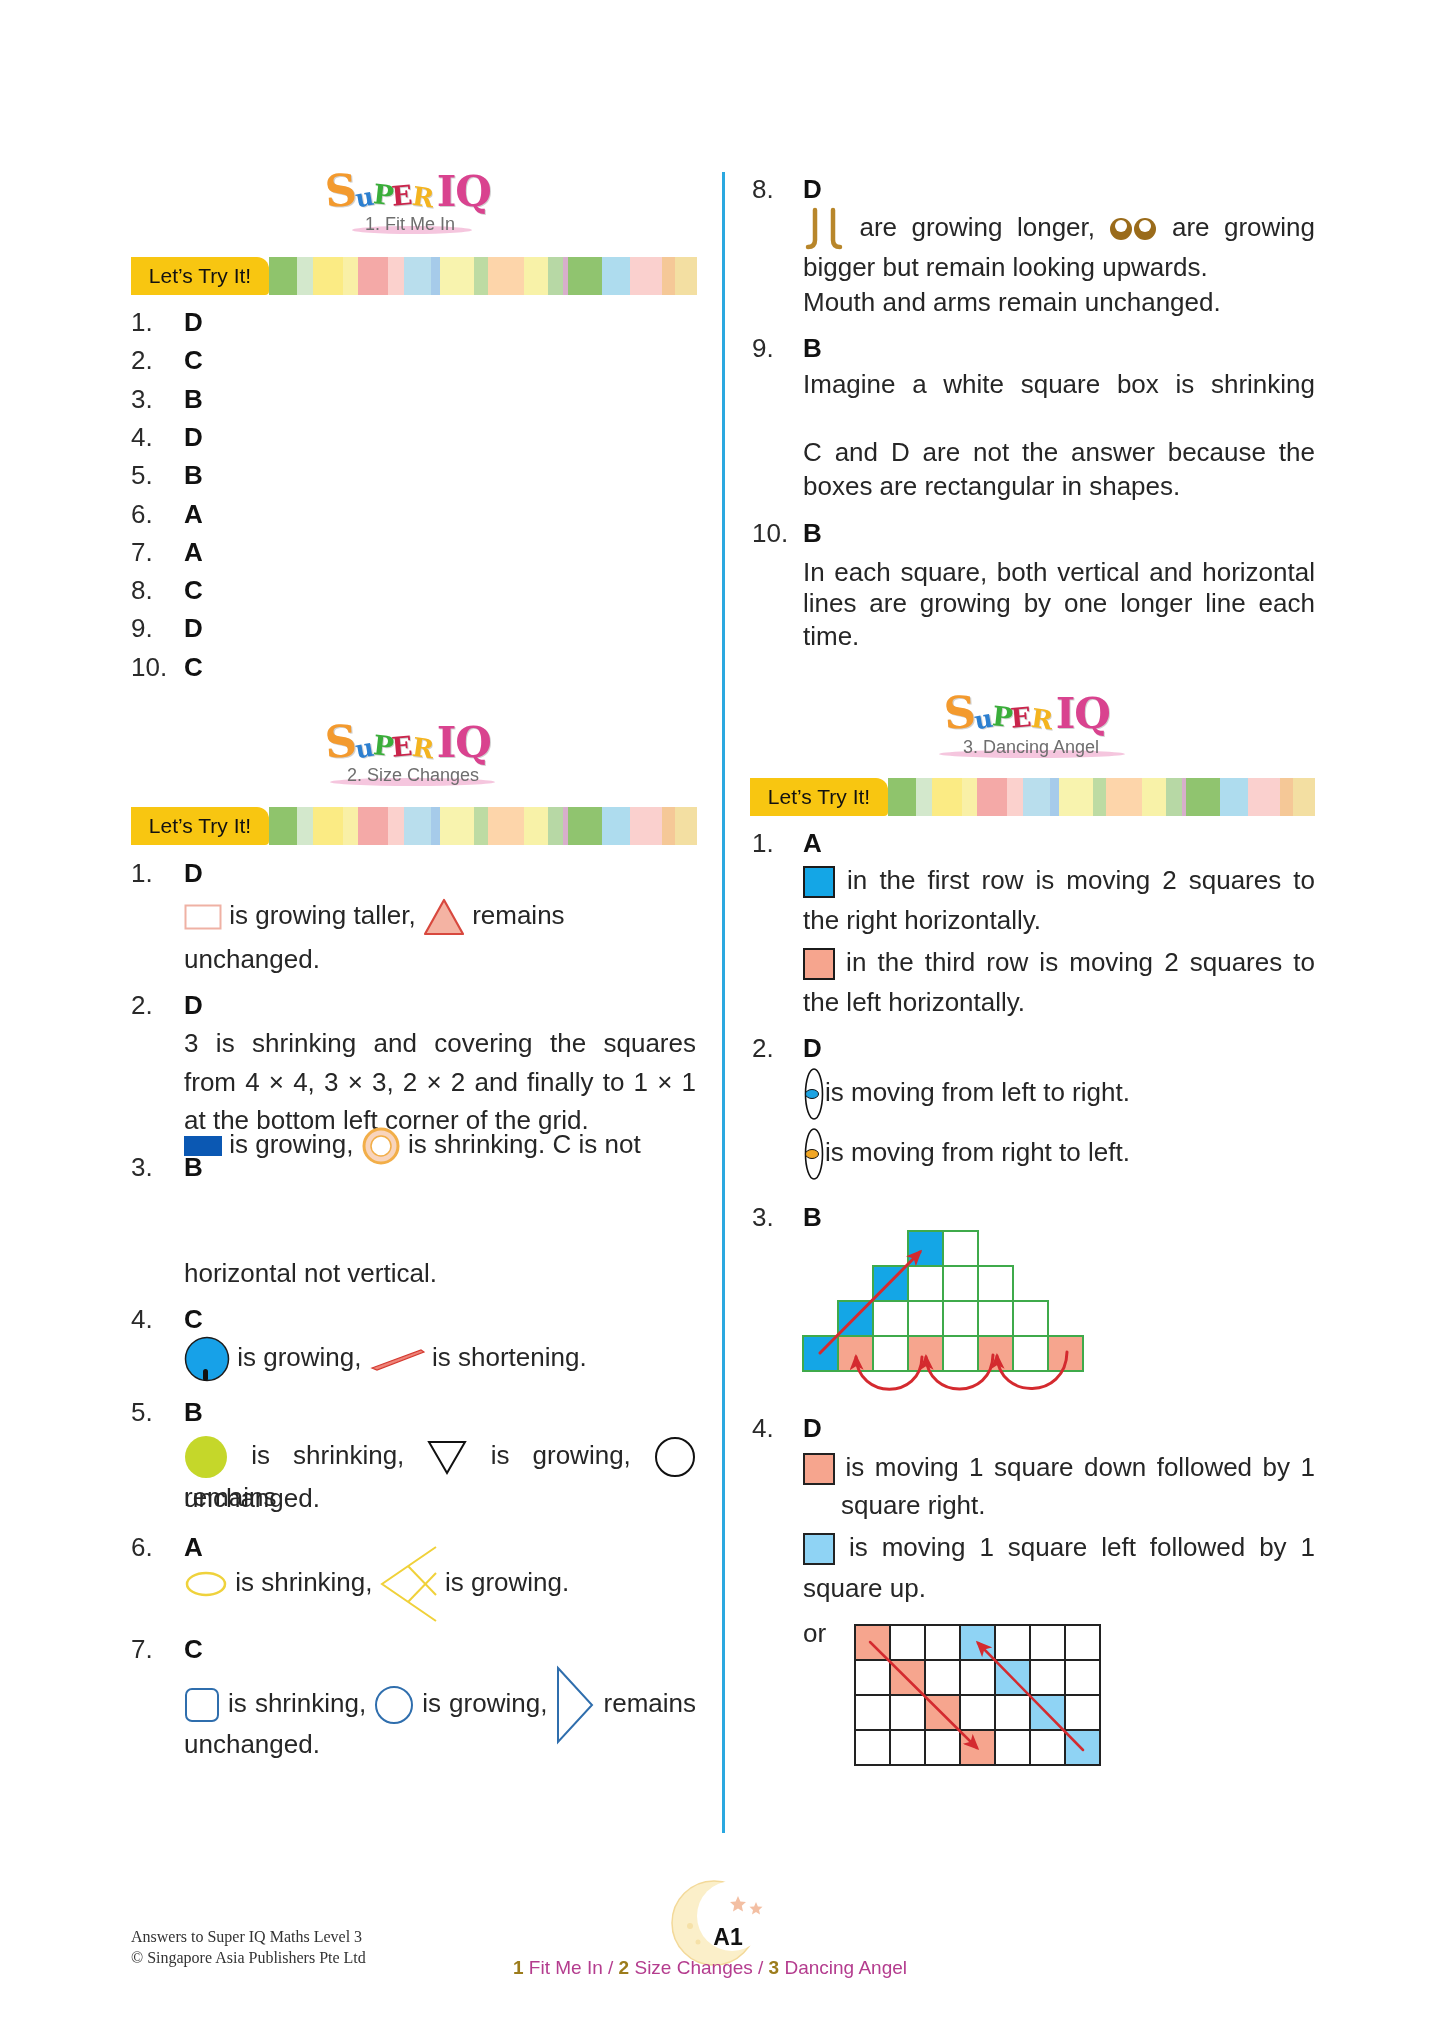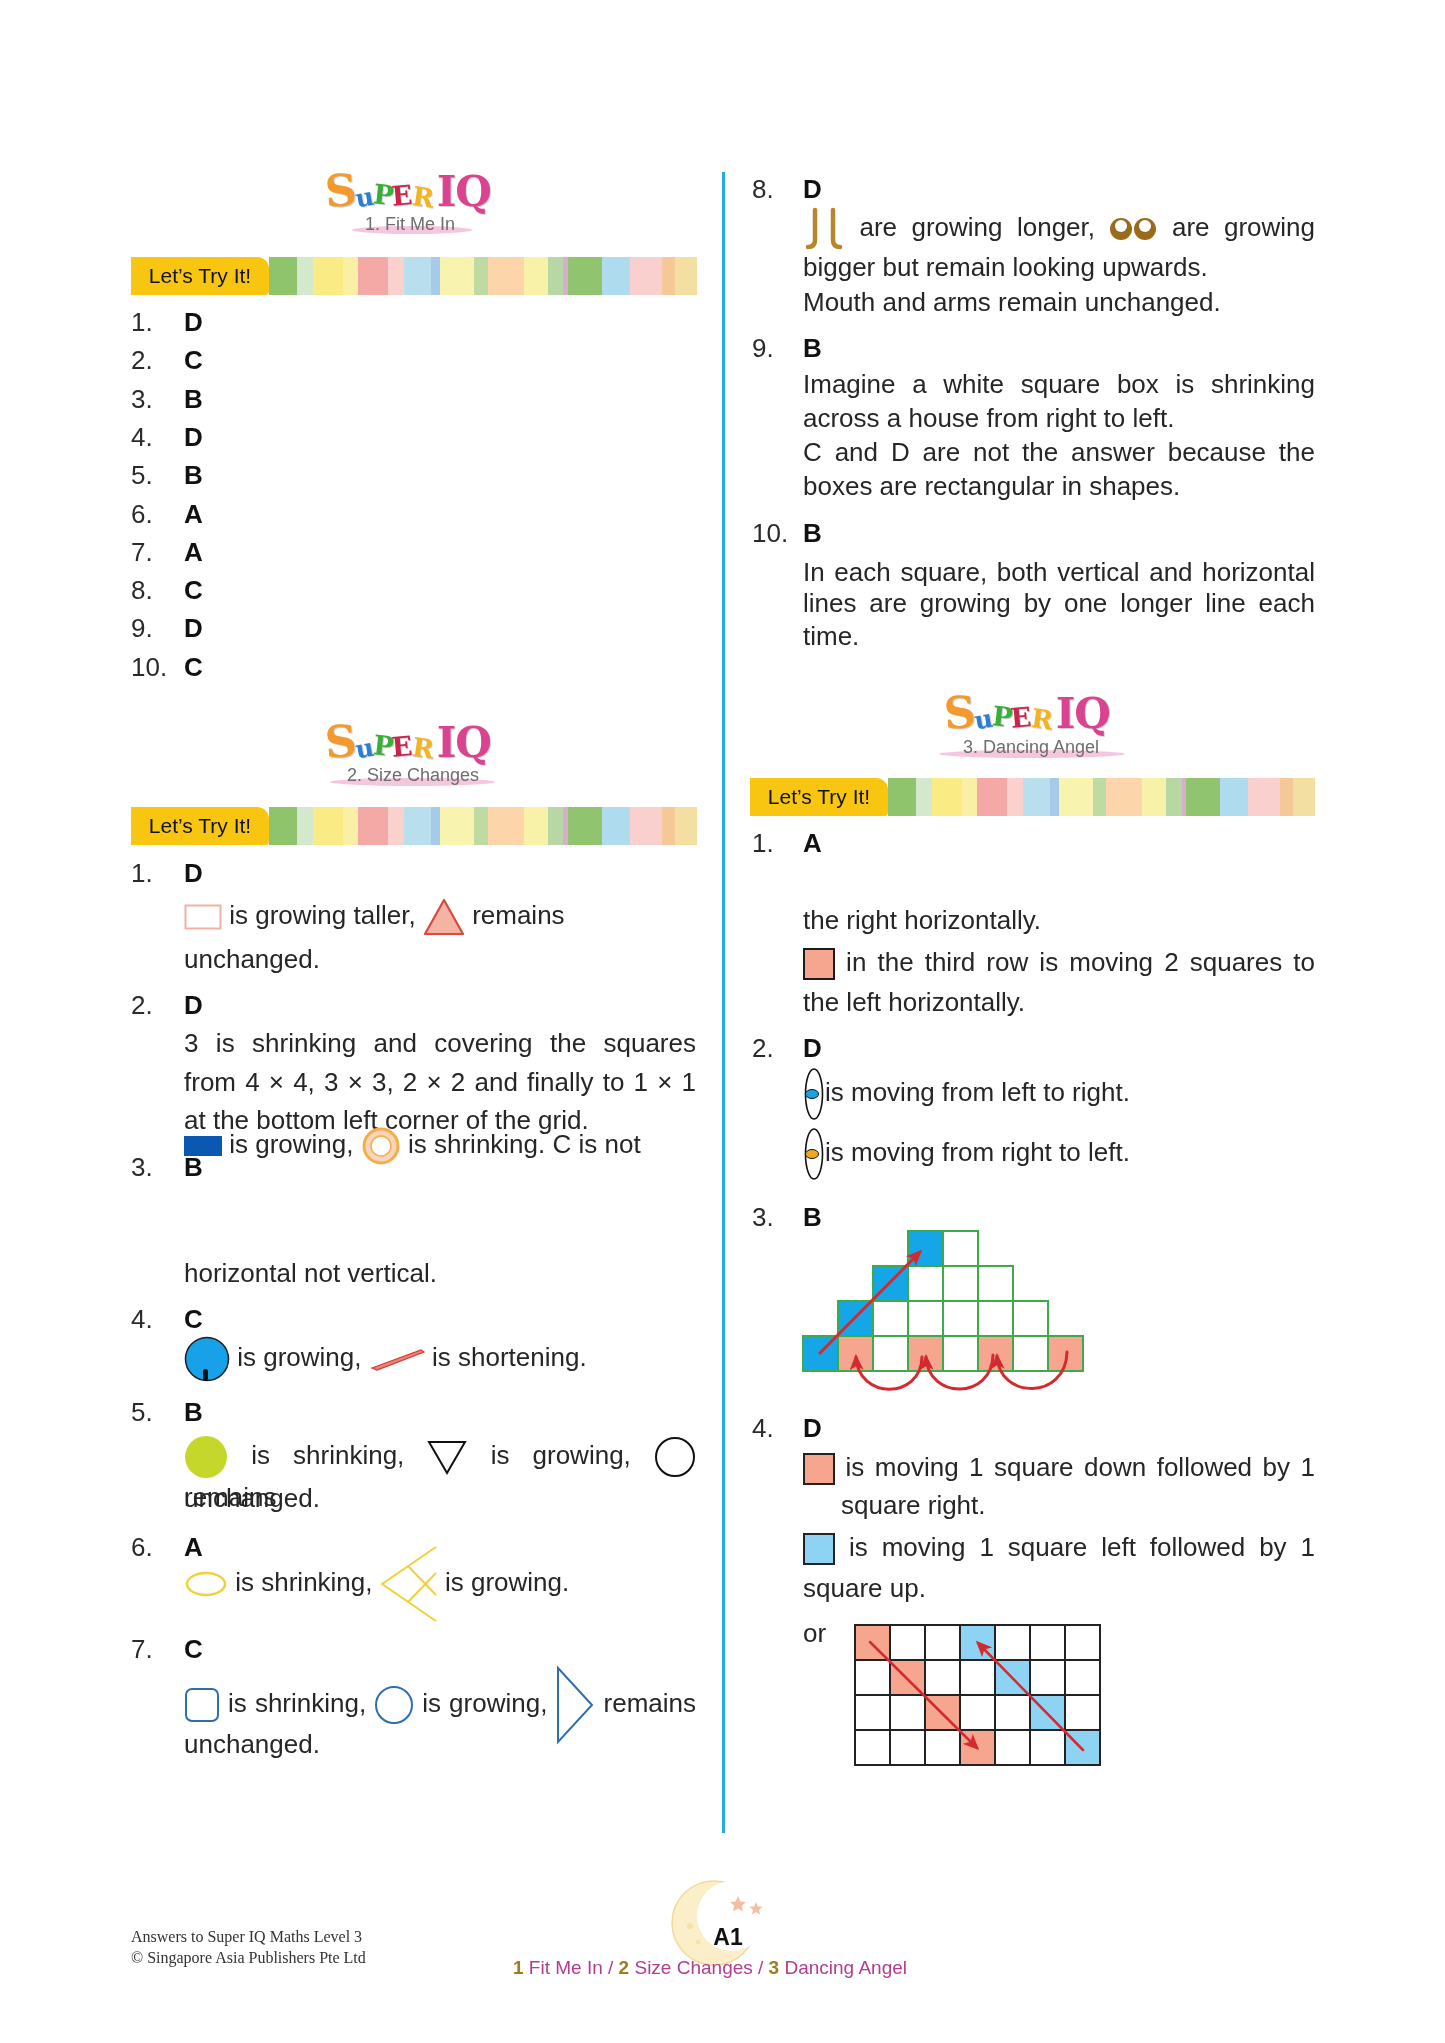--- a/index.html
+++ b/index.html
@@ -248,21 +248,20 @@
         <circle cx="36" cy="9" r="6" fill="#fff"></circle>
       </svg>
     <span>are growing</span>
   </div>
   <div class="ln" style="left:803px;top:247px"><span>bigger but remain looking upwards.</span></div>
   <div class="ln" style="left:803px;top:282px"><span>Mouth and arms remain unchanged.</span></div>
 
   <div class="num" style="left:752px;top:328px">9.</div>
   <div class="ans" style="left:803px;top:328px">B</div>
   <div class="ln j" style="left:803px;top:364px"><span>Imagine a white square box is shrinking</span></div>
-  <div class="ln" style="left:803px;top:398px"><span>across a house from right to left.</span></div>
   <div class="ln j" style="left:803px;top:432px"><span>C and D are not the answer because the</span></div>
   <div class="ln" style="left:803px;top:466px"><span>boxes are rectangular in shapes.</span></div>
 
   <div class="num" style="left:752px;top:513px">10.</div>
   <div class="ans" style="left:803px;top:513px">B</div>
   <div class="ln j" style="left:803px;top:552px"><span>In each square, both vertical and horizontal</span></div>
   <div class="ln j" style="left:803px;top:583px"><span>lines are growing by one longer line each</span></div>
   <div class="ln" style="left:803px;top:616px"><span>time.</span></div>
 
   <div class="logo" style="left:927px;top:695px">
@@ -296,20 +295,26 @@
         <div class="stripe" style="flex: 92 1 0%; background: rgb(144, 196, 111);"></div>
         <div class="stripe" style="flex: 76 1 0%; background: rgb(174, 220, 238);"></div>
         <div class="stripe" style="flex: 86 1 0%; background: rgb(250, 208, 206);"></div>
         <div class="stripe" style="flex: 36 1 0%; background: rgb(245, 200, 151);"></div>
         <div class="stripe" style="flex: 60 1 0%; background: rgb(243, 223, 162);"></div>
       </div>
   </div>
 
   <div class="num" style="left:752px;top:823px">1.</div>
   <div class="ans" style="left:803px;top:823px">A</div>
+  <div class="ln j" style="left:803px;top:860px">
+    <svg class="ic" width="32" height="32" viewBox="0 0 32 32">
+        <rect x="1" y="1" width="30" height="30" fill="#14A6E6" stroke="#1b1b1b" stroke-width="2"></rect>
+      </svg>
+    <span>in the first row is moving 2 squares to</span>
+  </div>
   <div class="ln" style="left:803px;top:900px"><span>the right horizontally.</span></div>
   <div class="ln j" style="left:803px;top:942px">
     <svg class="ic" width="32" height="32" viewBox="0 0 32 32">
         <rect x="1" y="1" width="30" height="30" fill="#F6A58E" stroke="#1b1b1b" stroke-width="2"></rect>
       </svg>
     <span>in the third row is moving 2 squares to</span>
   </div>
   <div class="ln" style="left:803px;top:982px"><span>the left horizontally.</span></div>
 
   <div class="num" style="left:752px;top:1028px">2.</div>

